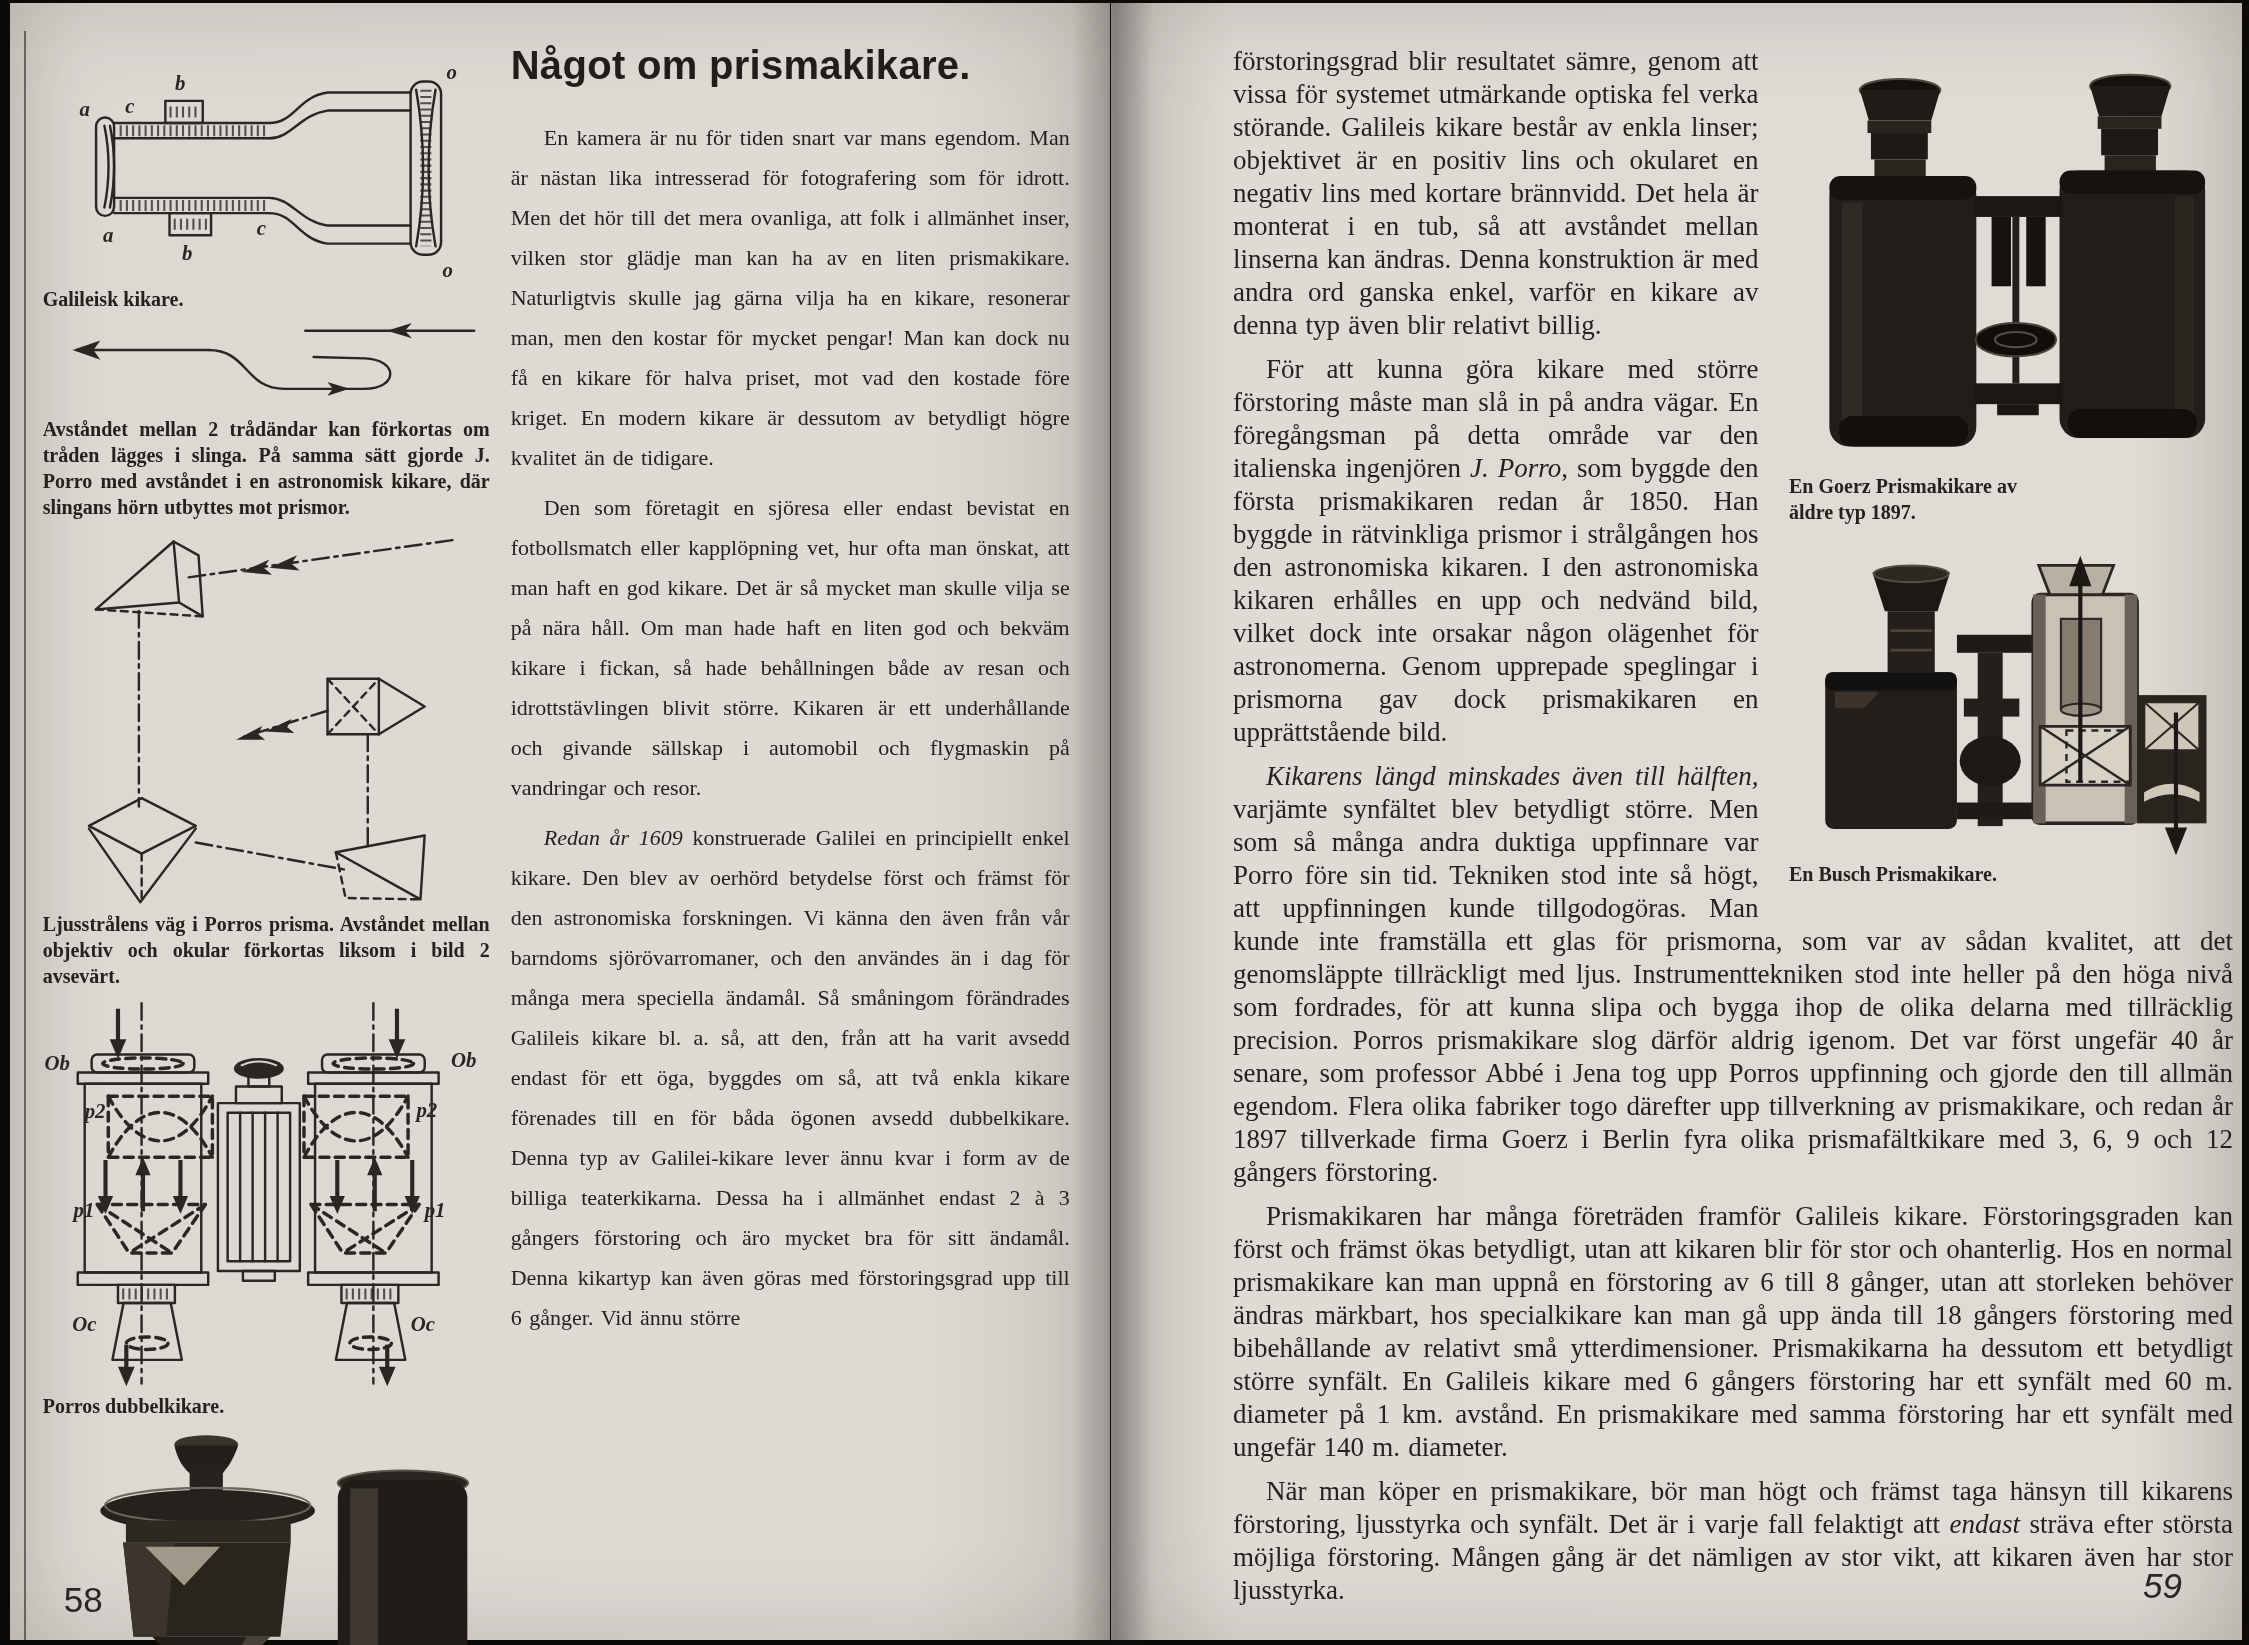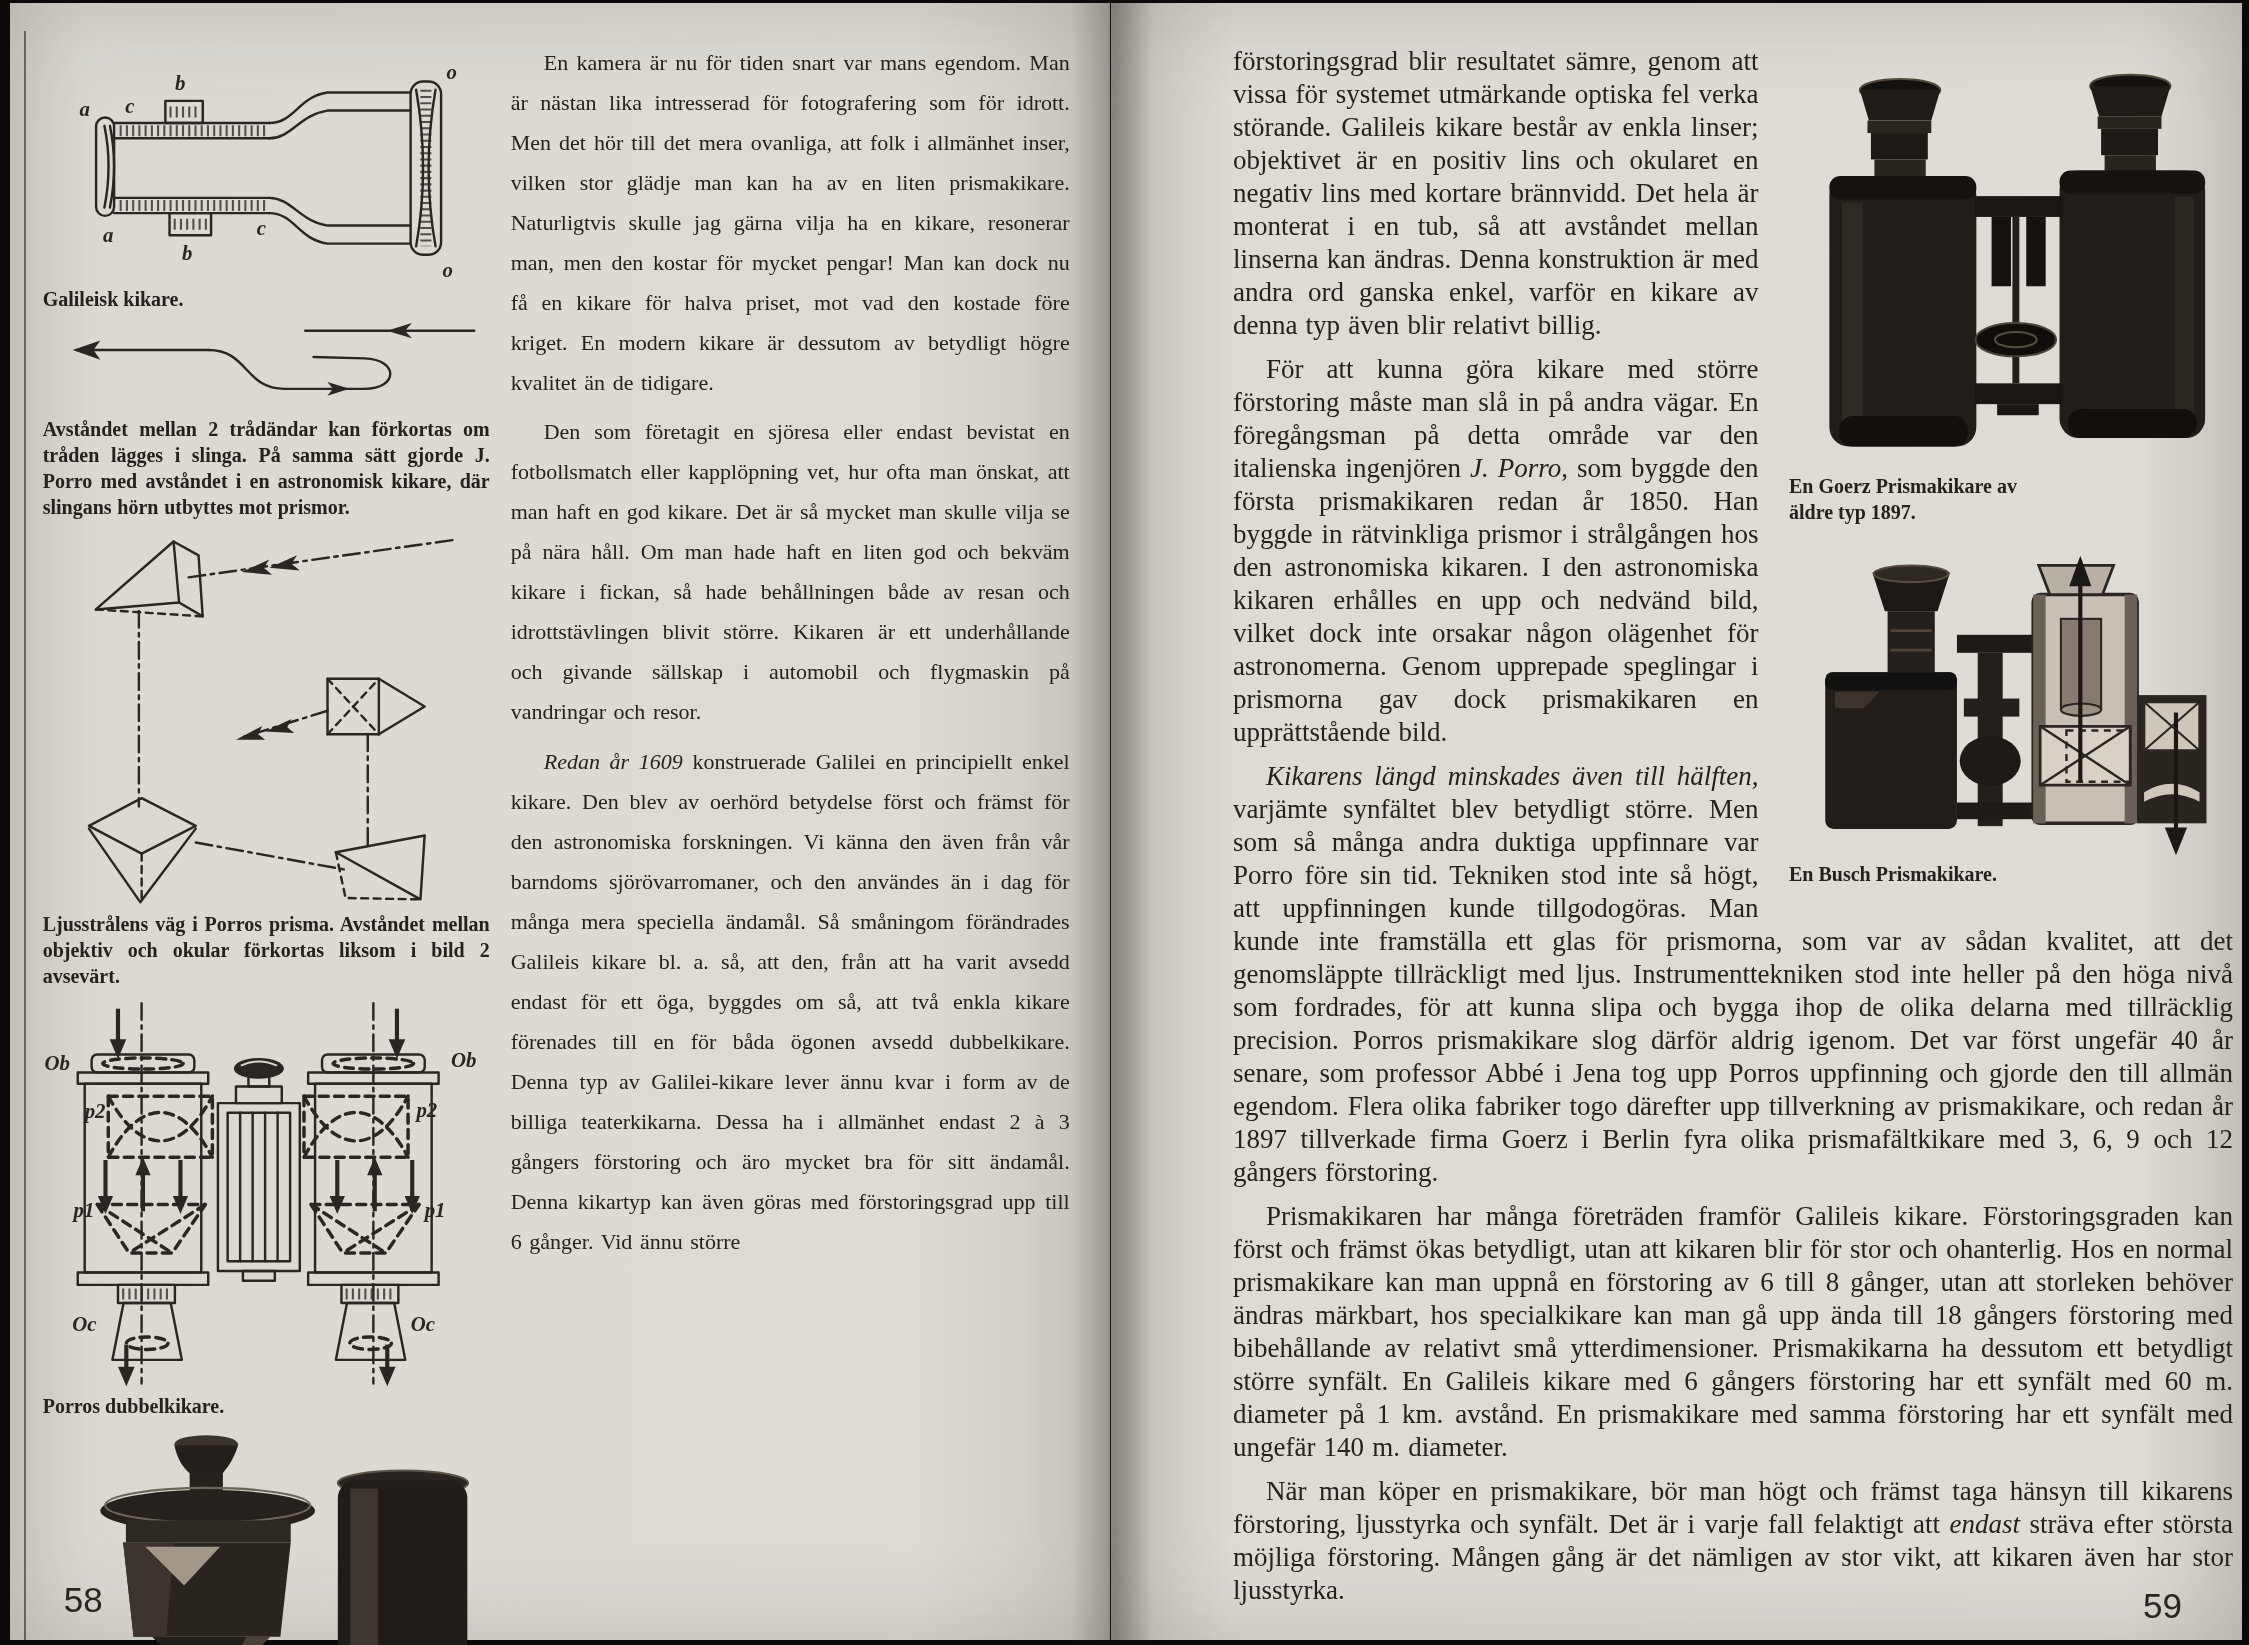--- a/index.html
+++ b/index.html
@@ -28,21 +28,21 @@
   .it{font-style:italic;}
 
   .rp-content{position:absolute;left:122px;top:42px;width:1000px;}
   .rp-content .para{font-size:27px;line-height:33px;margin-bottom:11px;word-spacing:1.4px;}
   .photo-col{float:right;width:444px;margin:0 0 15.3px 30.5px;}
   .photo-col .cap{margin:2.8px 0 23.6px;}
   .photo-col .cap.tight{margin-bottom:0;}
 
   .pagenum{position:absolute;font-family:"Liberation Sans",sans-serif;font-size:35px;color:#2a2521;}
   .pn-l{left:54px;bottom:20px;}
-  .pn-r{right:60px;bottom:14px;}
+  .pn-r{right:60px;bottom:34px;font-style:italic;}
 
   
   .ink{stroke:#2b2622;fill:none;stroke-width:3.5;stroke-linecap:round;stroke-linejoin:round;}
   .band{stroke:#2b2622;stroke-width:16;stroke-dasharray:3 6;opacity:.78;fill:none;}
   .dd{stroke-dasharray:24 8 5 8;}
   .dsh{stroke-dasharray:10 8;}
   .dp{stroke-dasharray:13 9;stroke-width:5;}
   .arr{stroke:#2b2622;stroke-width:6;fill:none;}
   .ah{fill:#2b2622;stroke:none;}
   .figlabel{font-family:"Liberation Serif",serif;font-style:italic;font-weight:700;
@@ -208,20 +208,21 @@
         <ellipse cx="522" cy="78" rx="94" ry="18" fill="#2a2420" stroke="#5c5348" stroke-width="3"></ellipse>
         <rect x="428" y="74" width="187" height="290" rx="26" fill="#211c18"></rect>
         <rect x="446" y="86" width="40" height="268" fill="#4e463c" opacity="0.65"></rect>
         <rect x="424" y="348" width="196" height="28" rx="12" fill="#1b1714"></rect>
         <rect x="470" y="374" width="96" height="22" rx="9" fill="#1b1714"></rect>
       </svg>
 
     </div>
 
     <div class="main-col">
+      <h1 class="title">Något om prismakikare.</h1>
       <div>
           <p class="para indent"><span>En kamera är nu för tiden snart var mans egendom. Man är nästan lika intresserad för fotografering som för idrott. Men det hör till det mera ovanliga, att folk i allmänhet inser, vilken stor glädje man kan ha av en liten prismakikare. Naturligtvis skulle jag gärna vilja ha en kikare, resonerar man, men den kostar för mycket pengar! Man kan dock nu få en kikare för halva priset, mot vad den kostade före kriget. En modern kikare är dessutom av betydligt högre kvalitet än de tidigare.</span></p>
           <p class="para indent"><span>Den som företagit en sjöresa eller endast bevistat en fotbollsmatch eller kapplöpning vet, hur ofta man önskat, att man haft en god kikare. Det är så mycket man skulle vilja se på nära håll. Om man hade haft en liten god och bekväm kikare i fickan, så hade behållningen både av resan och idrottstävlingen blivit större. Kikaren är ett underhållande och givande sällskap i automobil och flygmaskin på vandringar och resor.</span></p>
           <p class="para indent"><span class="it">Redan år 1609</span><span> konstruerade Galilei en principiellt enkel kikare. Den blev av oerhörd betydelse först och främst för den astronomiska forskningen. Vi känna den även från vår barndoms sjörövarromaner, och den användes än i dag för många mera speciella ändamål. Så småningom förändrades Galileis kikare bl. a. så, att den, från att ha varit avsedd endast för ett öga, byggdes om så, att två enkla kikare förenades till en för båda ögonen avsedd dubbelkikare. Denna typ av Galilei-kikare lever ännu kvar i form av de billiga teaterkikarna. Dessa ha i allmänhet endast 2 à 3 gångers förstoring och äro mycket bra för sitt ändamål. Denna kikartyp kan även göras med förstoringsgrad upp till 6 gånger. Vid ännu större</span></p>
         </div>
     </div>
 
     <div class="pagenum pn-l">58</div>
   </div>
 

